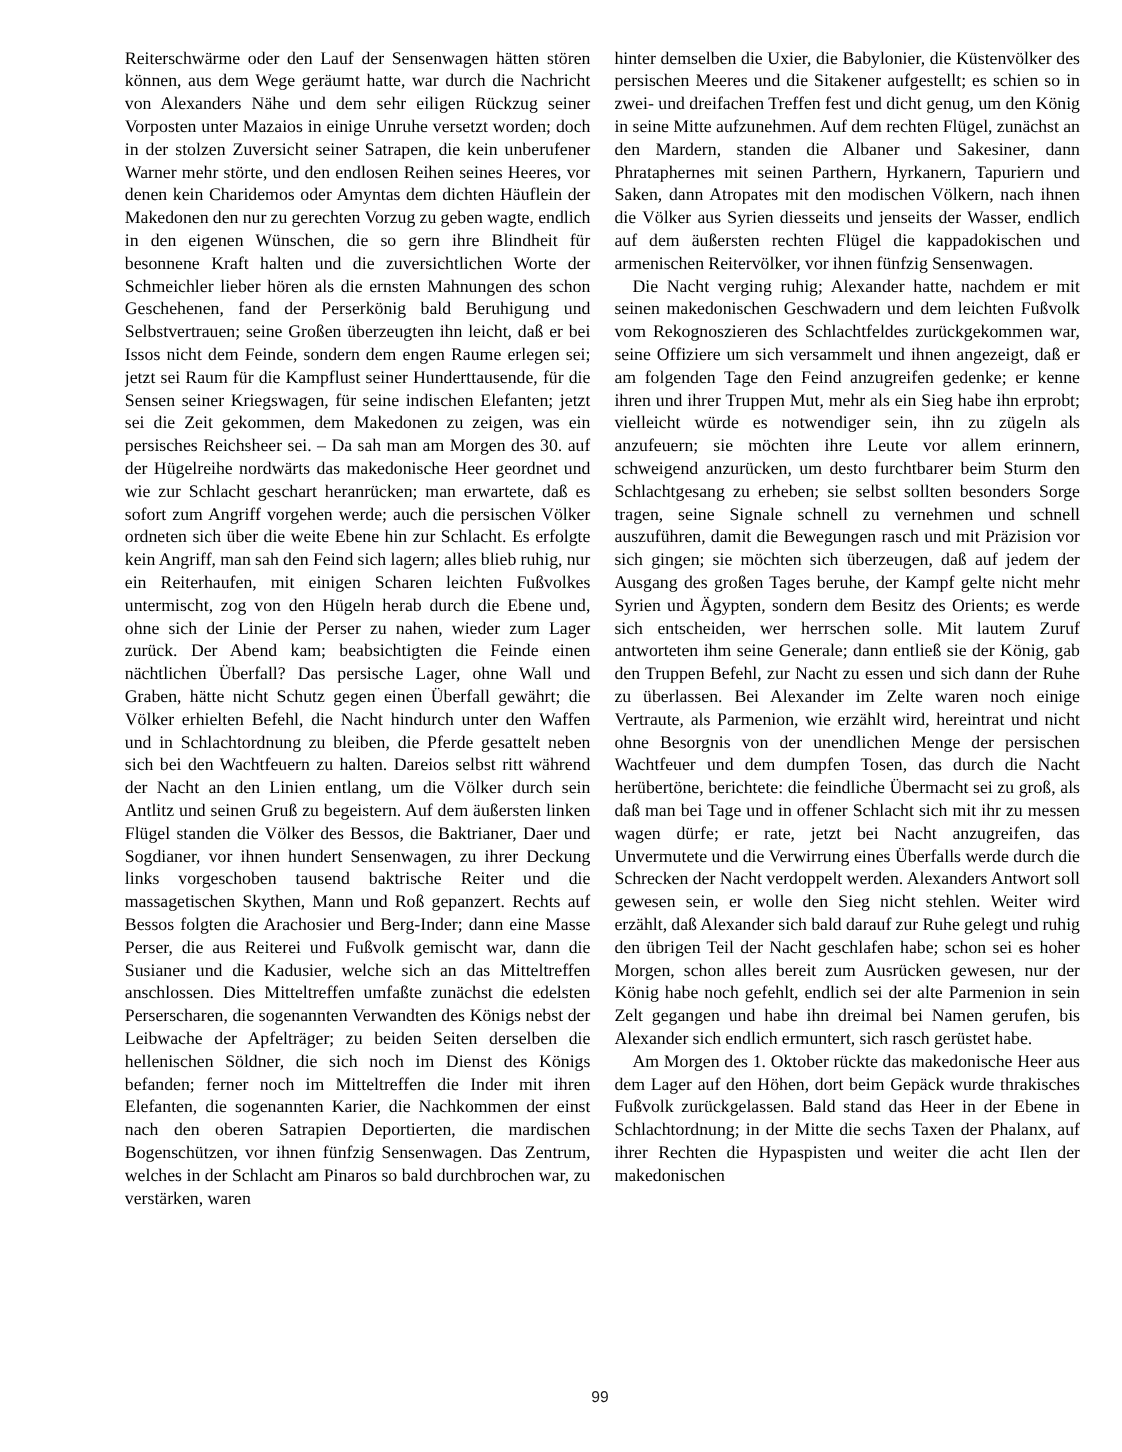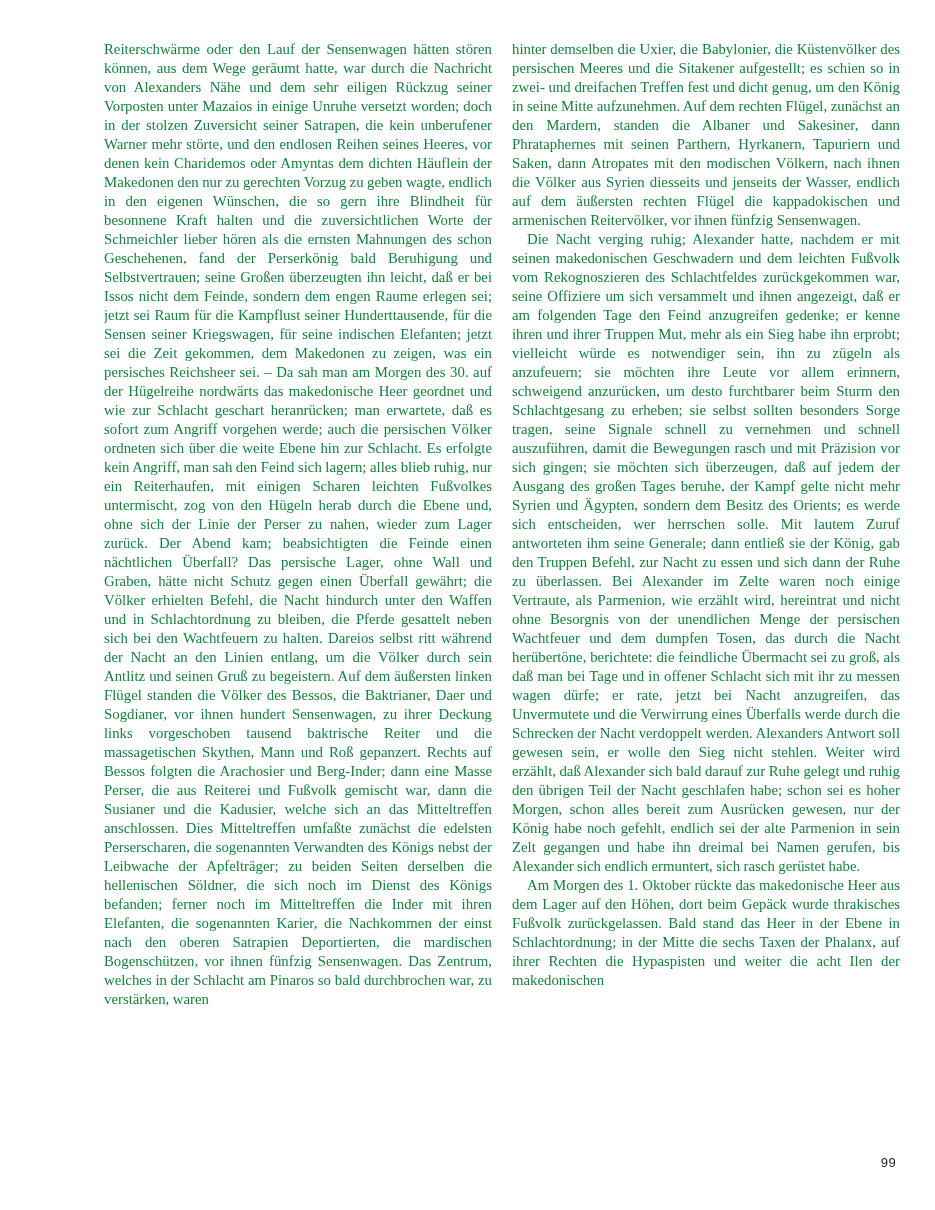--- a/index.html
+++ b/index.html
@@ -21,39 +21,39 @@
     display: flex;
     gap: 20px;
   }
   .col {
     width: 388px;
     height: 1128px;
     overflow: hidden;
     font-family: "Liberation Serif", "DejaVu Serif", serif;
     font-size: 14.8px;
     line-height: 19px;
-    color: #15803d;
+    color: #000000;
     text-align: justify;
     hyphens: auto;
     -webkit-hyphens: auto;
     word-spacing: -0.2px;
   }
   .col p {
     margin: 0;
   }
   .col p.indent {
     text-indent: 15px;
   }
   .page-number {
     position: absolute;
     left: 104px;
     top: 1156px;
     width: 792px;
-    text-align: right;
-    font-family: Liberation Mono, monospace;
+    text-align: center;
+    font-family: Liberation Sans, sans-serif;
     font-size: 13px;
     color: #1c1c1c;
   }
 </style>
 </head>
 <body>
 
 <div class="page">
   <div class="columns">
     <div class="col" lang="de">

